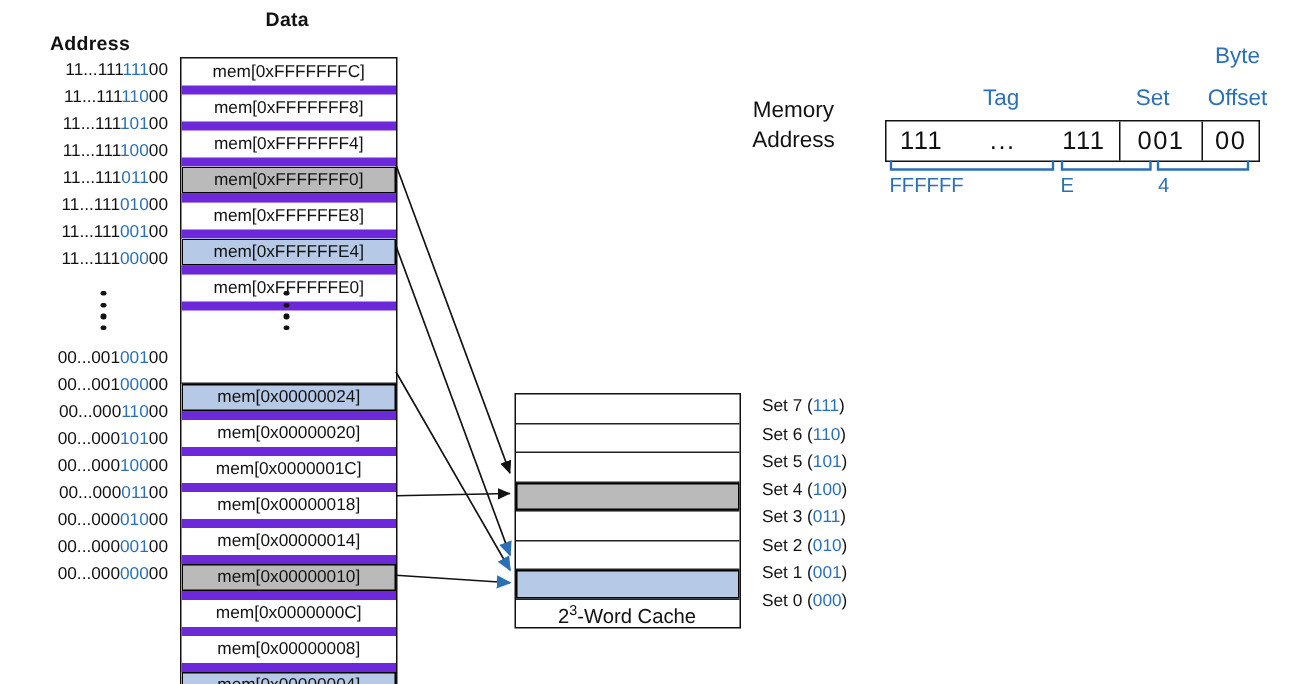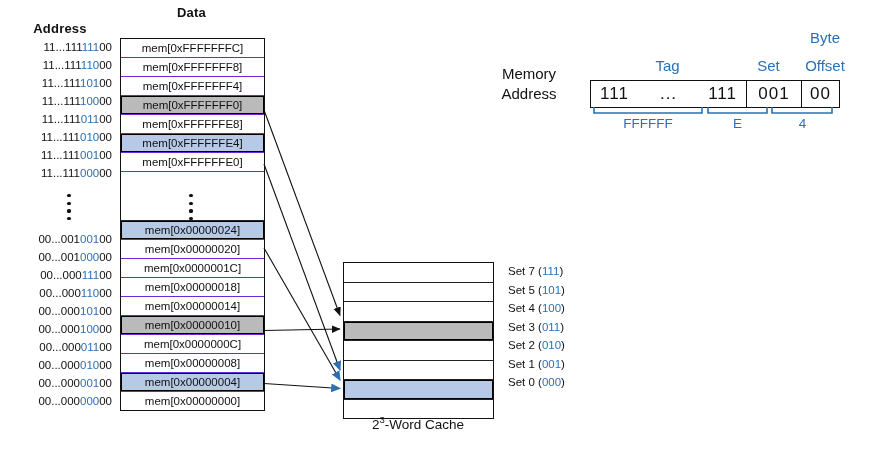--- a/index.html
+++ b/index.html
@@ -8,21 +8,21 @@
   .abs{position:absolute;}
   .hdr{font-size:13px;font-weight:bold;letter-spacing:.2px;text-align:center;}
   
   .addr-stack{left:0;top:38px;width:112px;}
   .addr-row{height:18px;line-height:18px;font-size:11.5px;text-align:right;white-space:nowrap;padding-left:36px;}
   .gap{height:48px;}
   .set-bits{color:var(--blue);}
   
   .mem-box{left:120px;top:38px;width:143px;border:1.5px solid #111;background:#fff;}
   .mem-row{height:18px;line-height:18px;font-size:11.5px;text-align:center;
-           border-bottom:1px solid #6d28d9;white-space:nowrap;}
+           border-bottom:6px solid #6d28d9;white-space:nowrap;}
   .mem-row:last-child{border-bottom:none;}
   .gap-row{height:48px;border-bottom:1px solid #222;}
   .hl-gray{background:var(--gray);box-shadow:inset 0 0 0 1px #000;}
   .hl-blue{background:var(--lblue);box-shadow:inset 0 0 0 1px #000;}
   
   .cache-box{left:343px;top:262px;width:149px;border:1.5px solid #111;background:#fff;}
   .cache-row{height:18.5px;border-bottom:1px solid #222;}
   .cache-row:last-child{border-bottom:none;}
   .set-labels{left:508px;top:262px;width:120px;}
   .set-label{height:18.5px;line-height:18.5px;font-size:11.5px;white-space:nowrap;}
@@ -31,21 +31,21 @@
   .caption sup{font-size:9.5px;}
   
   .memaddr-label{left:483px;top:64px;width:92px;font-size:15px;line-height:20px;text-align:center;}
   .bd-box{left:590px;top:80px;width:248px;height:26px;border:1.5px solid #111;display:flex;
           font-size:17px;letter-spacing:1px;}
   .bd-cell{display:flex;align-items:center;justify-content:center;height:100%;box-sizing:border-box;}
   .bd-tag{width:155px;justify-content:space-between;padding:0 9px;}
   .bd-set{width:55px;border-left:1.5px solid #111;}
   .bd-off{width:38px;border-left:1.5px solid #111;flex:1;}
   .field-lbl{font-size:15px;color:var(--blue);text-align:center;white-space:nowrap;}
-  .hex-lbl{font-size:13.5px;color:var(--blue);text-align:center;white-space:nowrap;}
+  .hex-lbl{font-size:13.5px;color:var(--blue);white-space:nowrap;}
   
   .dots{width:8px;display:flex;flex-direction:column;align-items:center;}
   .dots i{width:3.2px;height:3.2px;border-radius:50%;background:#111;margin:2.2px 0;}
   svg.overlay{position:absolute;left:0;top:0;pointer-events:none;}
   :root{--blue:#2b70b4;--lblue:#b6c9e7;--gray:#bababa;}
 </style>
 </head>
 <body>
 
 <div class="canvas">
@@ -58,21 +58,20 @@
     <div class="addr-row"><span>11...111</span><span class="set-bits">110</span><span>00</span></div>
     <div class="addr-row"><span>11...111</span><span class="set-bits">101</span><span>00</span></div>
     <div class="addr-row"><span>11...111</span><span class="set-bits">100</span><span>00</span></div>
     <div class="addr-row"><span>11...111</span><span class="set-bits">011</span><span>00</span></div>
     <div class="addr-row"><span>11...111</span><span class="set-bits">010</span><span>00</span></div>
     <div class="addr-row"><span>11...111</span><span class="set-bits">001</span><span>00</span></div>
     <div class="addr-row"><span>11...111</span><span class="set-bits">000</span><span>00</span></div>
     <div class="gap"></div>
     <div class="addr-row"><span>00...001</span><span class="set-bits">001</span><span>00</span></div>
     <div class="addr-row"><span>00...001</span><span class="set-bits">000</span><span>00</span></div>
-    <div class="addr-row"><span>00...000</span><span class="set-bits">111</span><span>00</span></div>
     <div class="addr-row"><span>00...000</span><span class="set-bits">110</span><span>00</span></div>
     <div class="addr-row"><span>00...000</span><span class="set-bits">101</span><span>00</span></div>
     <div class="addr-row"><span>00...000</span><span class="set-bits">100</span><span>00</span></div>
     <div class="addr-row"><span>00...000</span><span class="set-bits">011</span><span>00</span></div>
     <div class="addr-row"><span>00...000</span><span class="set-bits">010</span><span>00</span></div>
     <div class="addr-row"><span>00...000</span><span class="set-bits">001</span><span>00</span></div>
     <div class="addr-row"><span>00...000</span><span class="set-bits">000</span><span>00</span></div>
   </div>
 
   <div class="abs mem-box">
@@ -115,29 +114,30 @@
     <div class="cache-row"></div>
     <div class="cache-row hl-gray"></div>
     <div class="cache-row"></div>
     <div class="cache-row"></div>
     <div class="cache-row hl-blue"></div>
     <div class="cache-row"></div>
   </div>
 
   <div class="abs set-labels">
     <div class="set-label"><span>Set 7 (</span><span class="set-bits">111</span><span>)</span></div>
+    <div class="set-label"><span>Set 6 (</span><span class="set-bits">110</span><span>)</span></div>
     <div class="set-label"><span>Set 5 (</span><span class="set-bits">101</span><span>)</span></div>
     <div class="set-label"><span>Set 4 (</span><span class="set-bits">100</span><span>)</span></div>
     <div class="set-label"><span>Set 3 (</span><span class="set-bits">011</span><span>)</span></div>
     <div class="set-label"><span>Set 2 (</span><span class="set-bits">010</span><span>)</span></div>
     <div class="set-label"><span>Set 1 (</span><span class="set-bits">001</span><span>)</span></div>
     <div class="set-label"><span>Set 0 (</span><span class="set-bits">000</span><span>)</span></div>
   </div>
 
-  <div class="abs caption" style="left:343px;top:414px;width:150px;"><span>2</span><sup>3</sup><span>-Word Cache</span></div>
+  <div class="abs caption" style="left:343px;top:402px;width:150px;"><span>2</span><sup>3</sup><span>-Word Cache</span></div>
 
   <div class="abs memaddr-label">
     <div>Memory</div>
     <div>Address</div>
   </div>
 
   <div class="abs field-lbl" style="left:795px;top:29px;width:60px;">Byte</div>
   <div class="abs field-lbl" style="left:590px;top:57px;width:155px;">Tag</div>
   <div class="abs field-lbl" style="left:741px;top:57px;width:55px;">Set</div>
   <div class="abs field-lbl" style="left:795px;top:57px;width:60px;">Offset</div>

